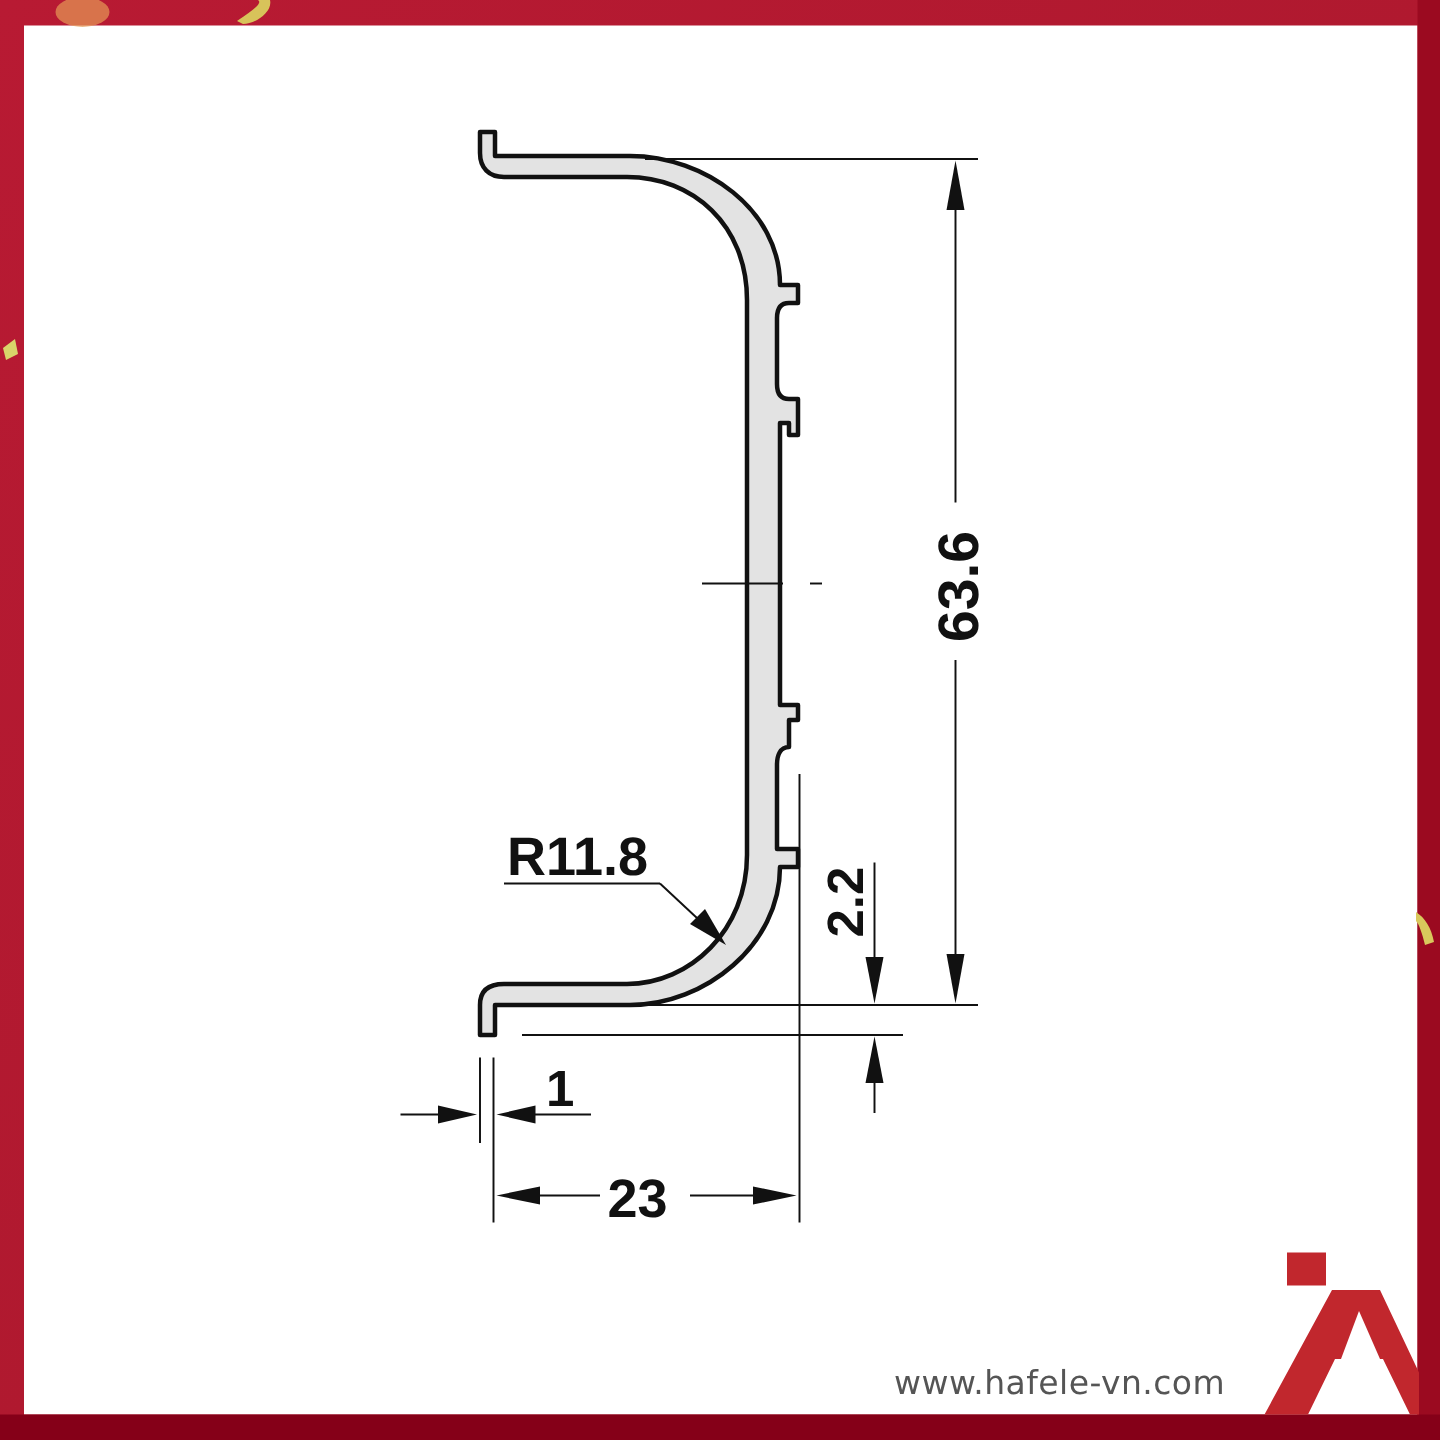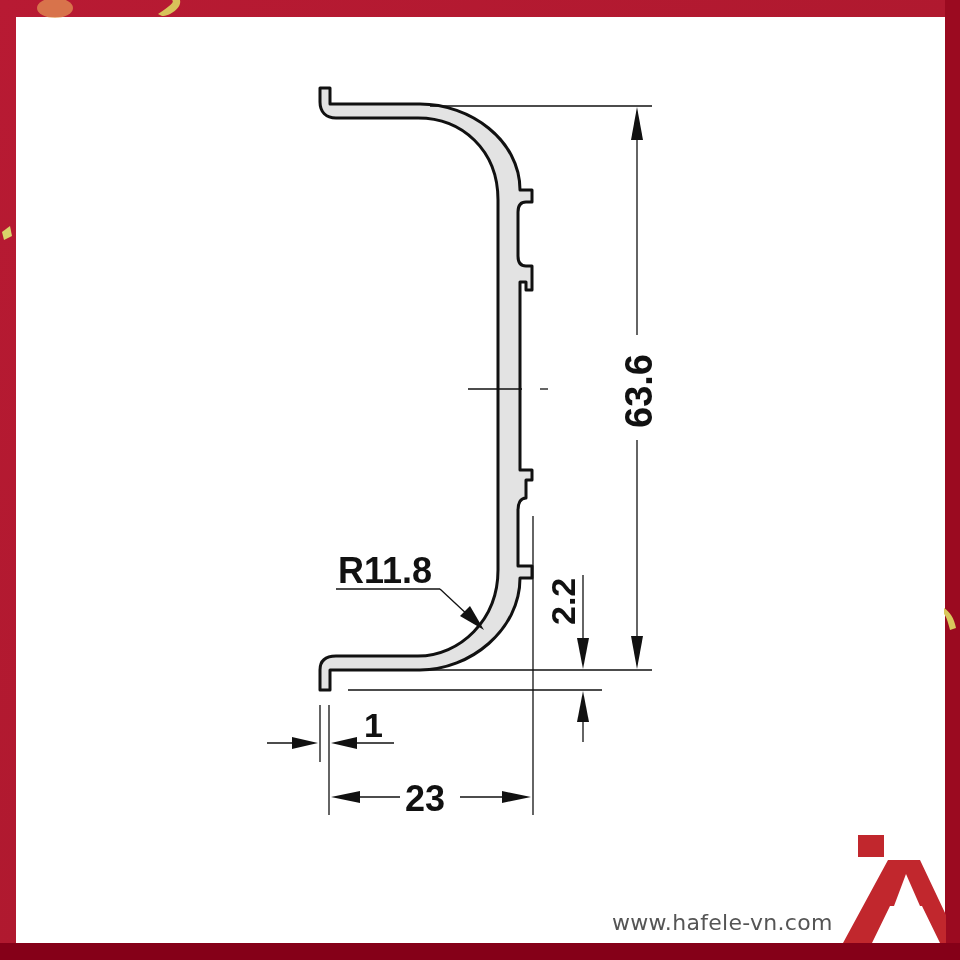--- a/index.html
+++ b/index.html
@@ -16,21 +16,21 @@
       position: absolute; left: 0; top: 943px; width: 960px; height: 17px;
       background: #850018;
     }
     .right-bar {
       position: absolute; left: 945px; top: 0; width: 15px; height: 960px;
       background: #9b0a20;
     }
     svg.drawing { position: absolute; left: 0; top: 0; }
     .dim-text { font-family: "Liberation Sans", sans-serif; font-weight: bold; fill: #111; }
     .url {
-      position: absolute; left: 612px; top: 910px;
+      position: absolute; left: 596px; top: 910px;
       font-family: "DejaVu Sans", sans-serif; font-size: 22px; color: #555;
       letter-spacing: 0.3px;
     }
   </style>
 </head>
 <body>
 
 <div class="frame">
   <div class="panel"></div>
   <div class="right-bar"></div>

